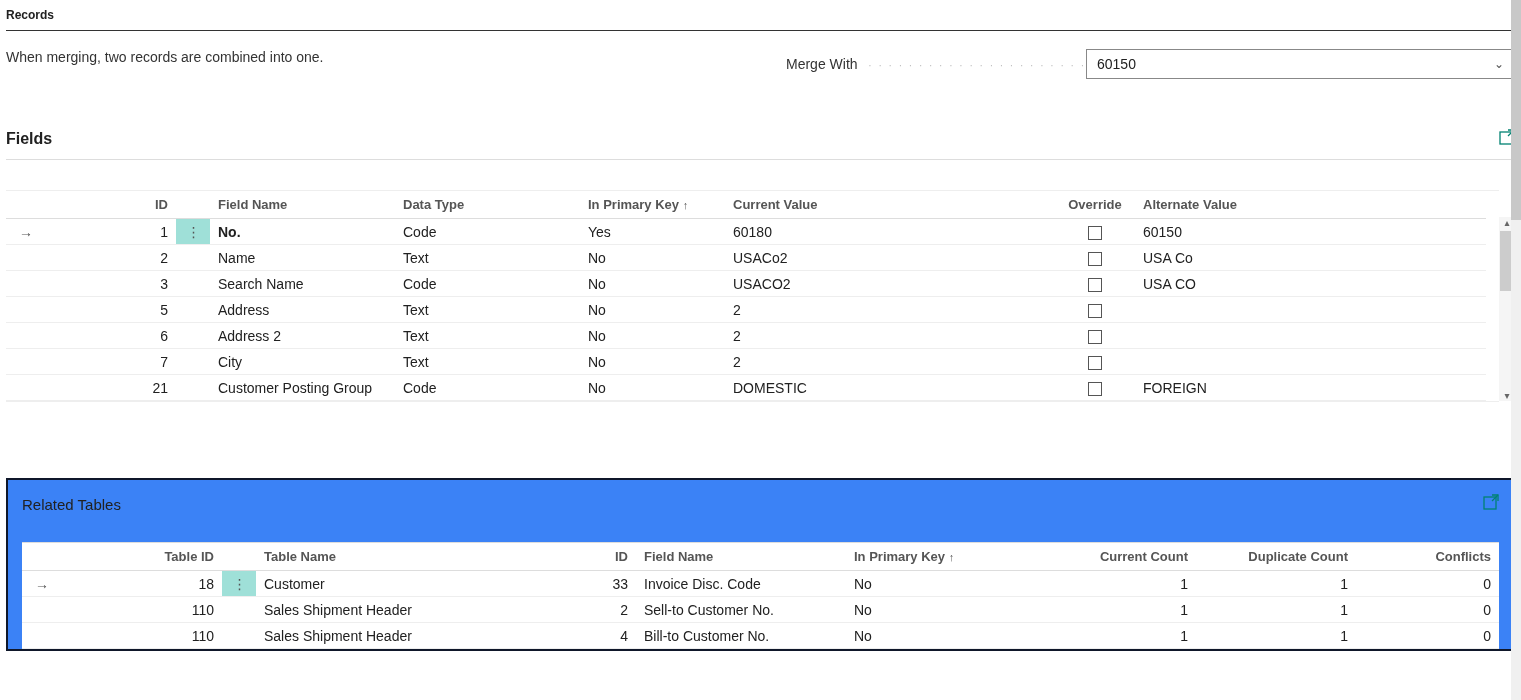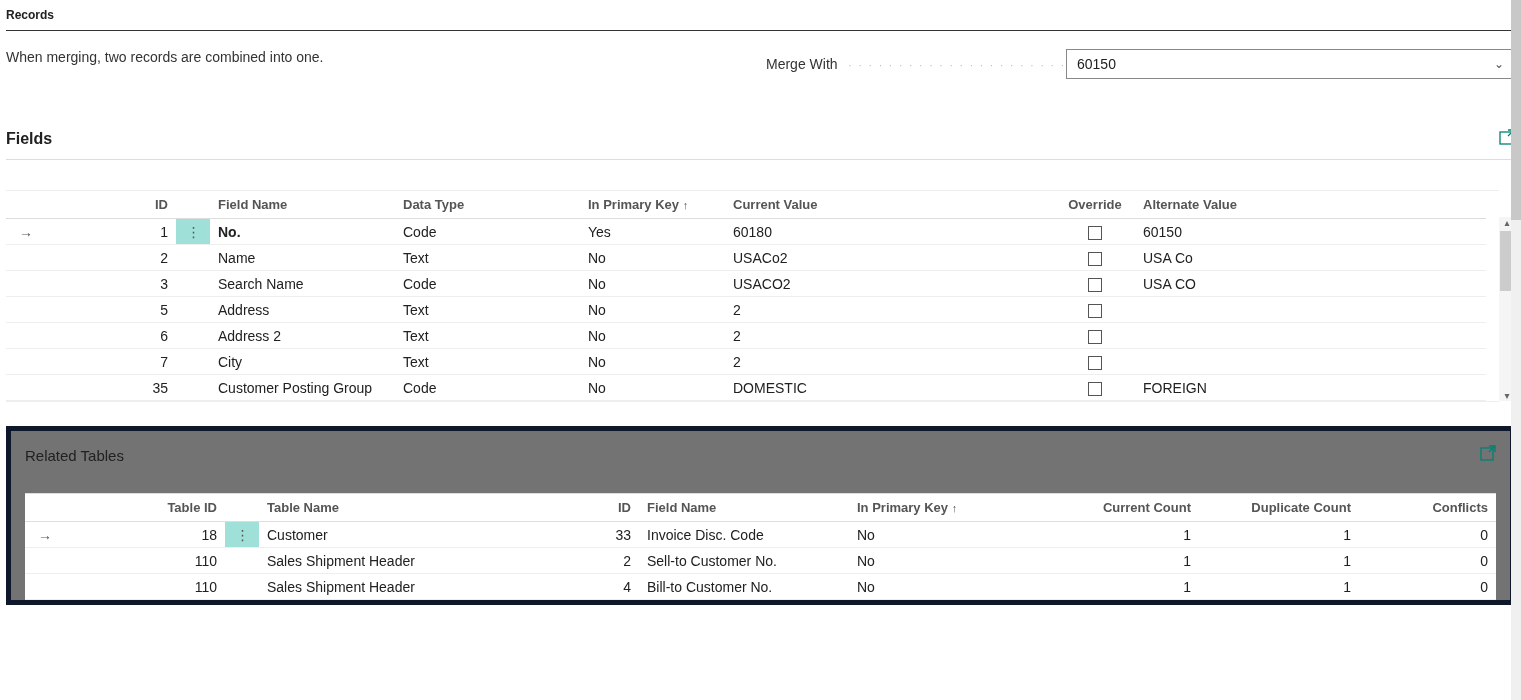--- a/index.html
+++ b/index.html
@@ -15,21 +15,21 @@
   }
   .section-header {
     font-size: 12px;
     font-weight: 700;
     padding: 8px 0 8px 0;
     border-bottom: 1px solid #333;
     margin-bottom: 18px;
   }
   .records-body {
     display: flex;
-    gap: 20px;
+    gap: 40px;
     margin-bottom: 40px;
   }
   .instructions {
     flex: 0 0 740px;
     color: #333;
   }
   .instructions p { margin: 0 0 18px 0; }
   .form-pair {
     flex: 1;
   }
@@ -164,24 +164,24 @@
   .scroll-thumb {
     position: absolute;
     top: 14px;
     width: 14px;
     height: 60px;
     background: #cccccc;
   }
   .sort-arrow { font-size: 11px; }
 
   .related-section {
-    margin-top: 24px;
-    background: #737373;
+    margin-top: 76px;
+    background: #3b82f6;
     padding: 14px 14px 0 14px;
-    border: 5px solid #0f172a;
+    border: 2px solid #0f172a;
   }
   .related-header {
     display: flex;
     justify-content: space-between;
     align-items: center;
     padding-bottom: 28px;
   }
   .related-title { font-weight: 400; font-size: 15px; }
   .related-grid-wrap { background: #fff; border-top: 1px solid #ddd; }
   
@@ -322,21 +322,21 @@
           <td class="menu-cell "><span class="dots"></span></td>
           <td class="fname">City</td>
           <td>Text</td>
           <td>No</td>
           <td>2</td>
           <td class="center"><span class="checkbox"></span></td>
           <td></td>
         </tr>
         <tr>
           <td class="arrow-cell"></td>
-          <td class="right">35</td>
+          <td class="right">21</td>
           <td class="menu-cell "><span class="dots"></span></td>
           <td class="fname">Customer Posting Group</td>
           <td>Code</td>
           <td>No</td>
           <td>DOMESTIC</td>
           <td class="center"><span class="checkbox"></span></td>
           <td>FOREIGN</td>
         </tr>
       </tbody>
   </table>

